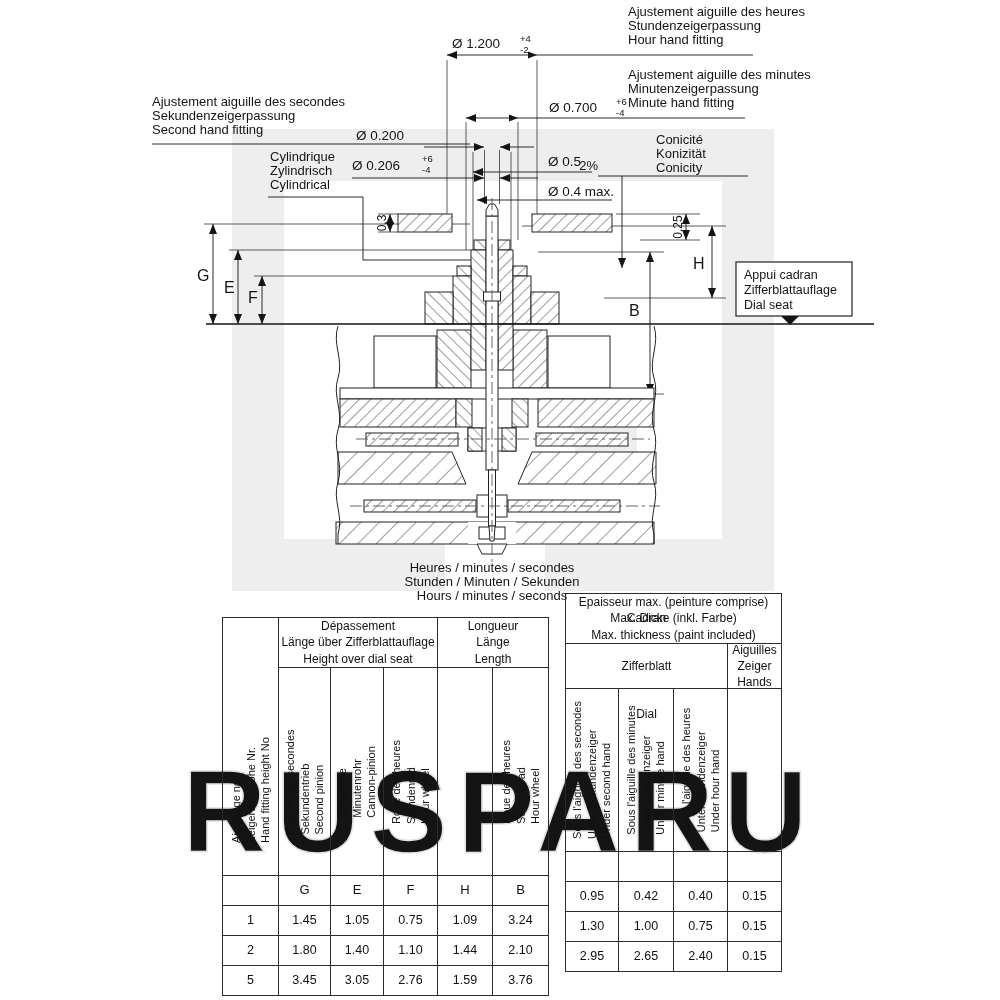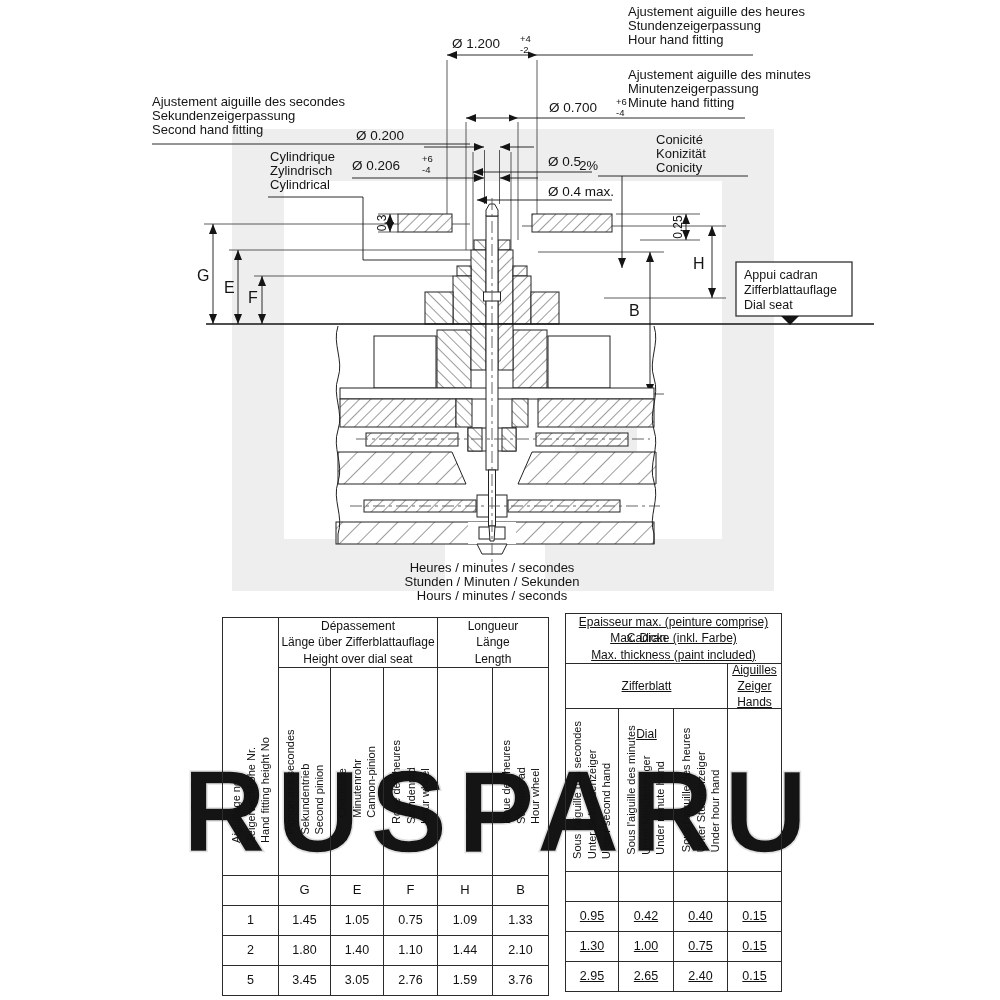--- a/index.html
+++ b/index.html
@@ -4,22 +4,22 @@
 <style>
   html,body{margin:0;padding:0;background:#fff;}
   .page{position:relative;width:1000px;height:1000px;background:#fff;overflow:hidden;
         font-family:"Liberation Sans","DejaVu Sans",sans-serif;color:#111;}
   svg text{font-family:"Liberation Sans","DejaVu Sans",sans-serif;fill:#141414;}
   .wm{position:absolute;left:0;top:0;z-index:0;}
   .drawing{position:absolute;left:0;top:0;z-index:1;}
   .tbl{position:absolute;display:grid;z-index:2;border-top:1px solid #2b2b2b;border-left:1px solid #2b2b2b;background:transparent;}
   #tblL{left:222px;top:617px;grid-template-columns:56px 52px 53px 54px 55px 56px;
         grid-template-rows:50px 208px 30px 30px 30px 30px;}
-  #tblR{left:565px;top:613px;grid-template-columns:53px 55px 54px 54px;
-        grid-template-rows:50px 45px 163px 30px 30px 30px 30px;text-decoration:underline;}
+  #tblR{left:565px;top:593px;grid-template-columns:53px 55px 54px 54px;
+        grid-template-rows:50px 45px 163px 30px 30px 30px 30px;}
   .c{border-right:1px solid #2b2b2b;border-bottom:1px solid #2b2b2b;display:flex;
      align-items:center;justify-content:center;text-align:center;font-size:12.5px;line-height:1.1;}
   .h3{flex-direction:column;font-size:12px;line-height:1.34;padding:1px 1px;}
   .rotc{position:relative;}
   .rot{position:absolute;left:50%;top:50%;transform:translate(-50%,-50%) rotate(-90deg);
        font-size:11px;line-height:1.32;text-align:left;white-space:nowrap;}
   .rot-mid{top:50%;} .rot-low{top:55%;} .rot-lower{top:67%;}
   .letter{font-size:13px;}
 </style>
 </head>
@@ -279,21 +279,21 @@
     <div class="c letter">E</div>
     <div class="c letter">F</div>
     <div class="c letter">H</div>
     <div class="c letter">B</div>
 
     <div class="c">1</div>
     <div class="c">1.45</div>
     <div class="c">1.05</div>
     <div class="c">0.75</div>
     <div class="c">1.09</div>
-    <div class="c">1.33</div>
+    <div class="c">3.24</div>
 
     <div class="c">2</div>
     <div class="c">1.80</div>
     <div class="c">1.40</div>
     <div class="c">1.10</div>
     <div class="c">1.44</div>
     <div class="c">2.10</div>
 
     <div class="c">5</div>
     <div class="c">3.45</div>

